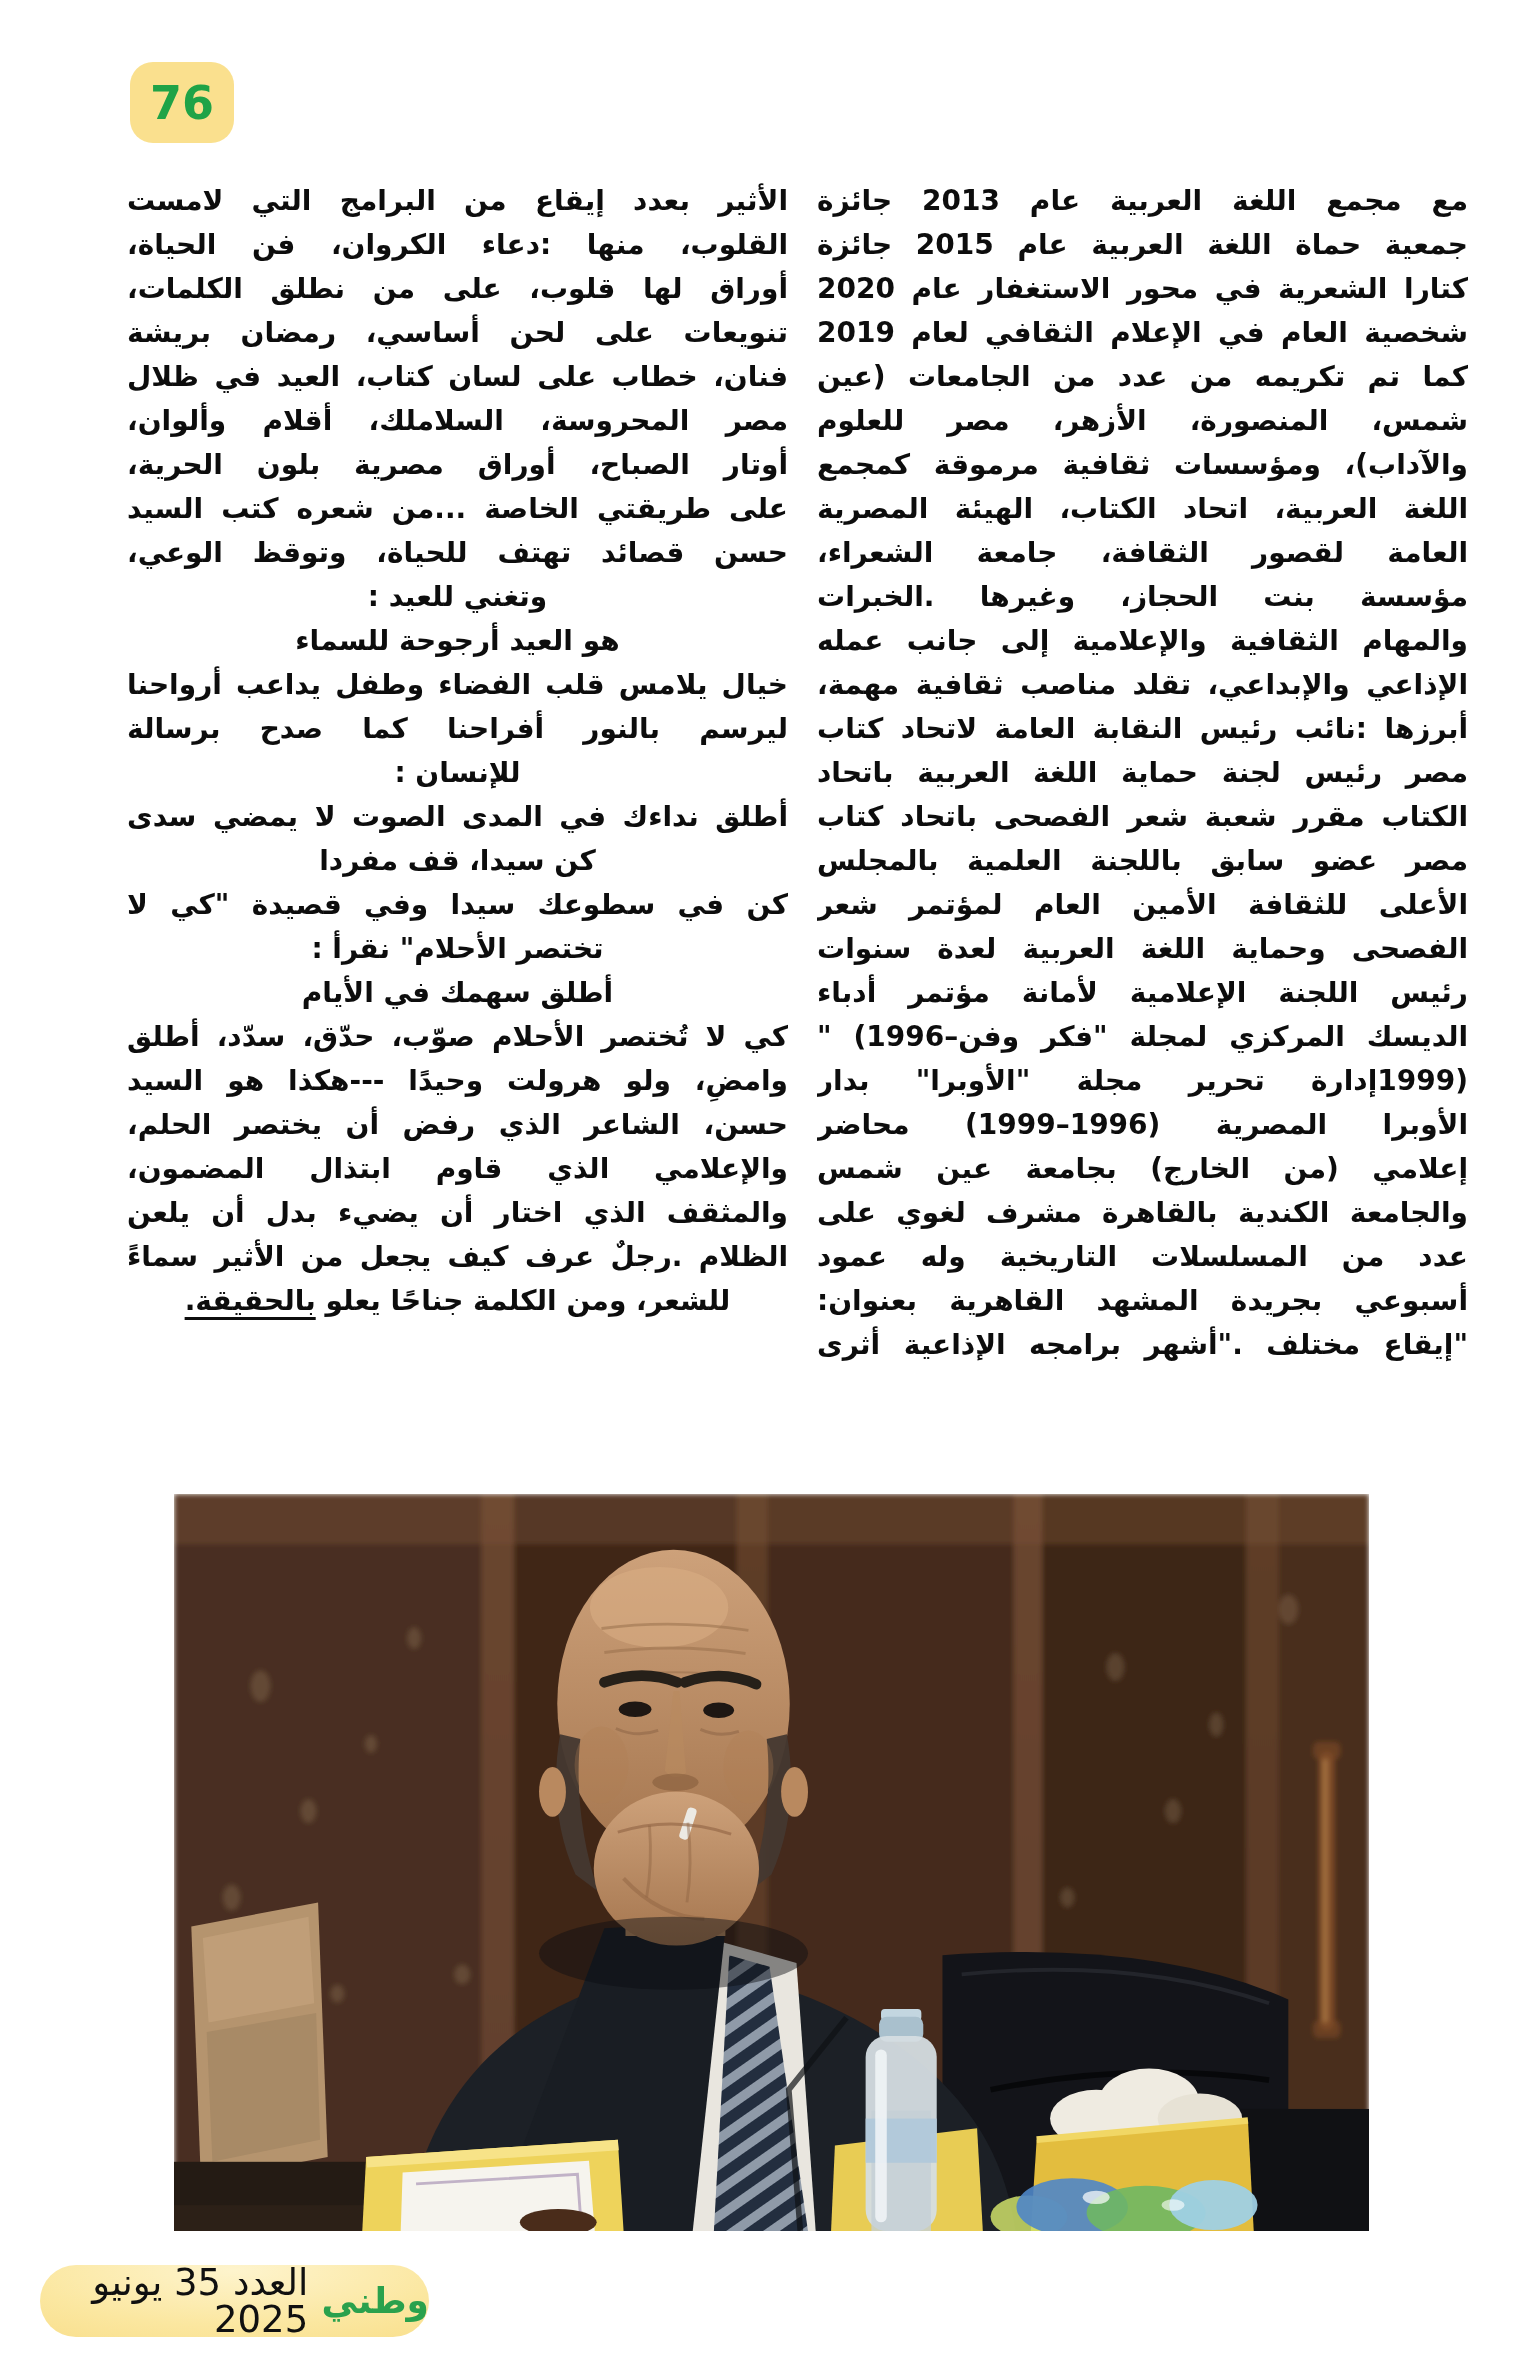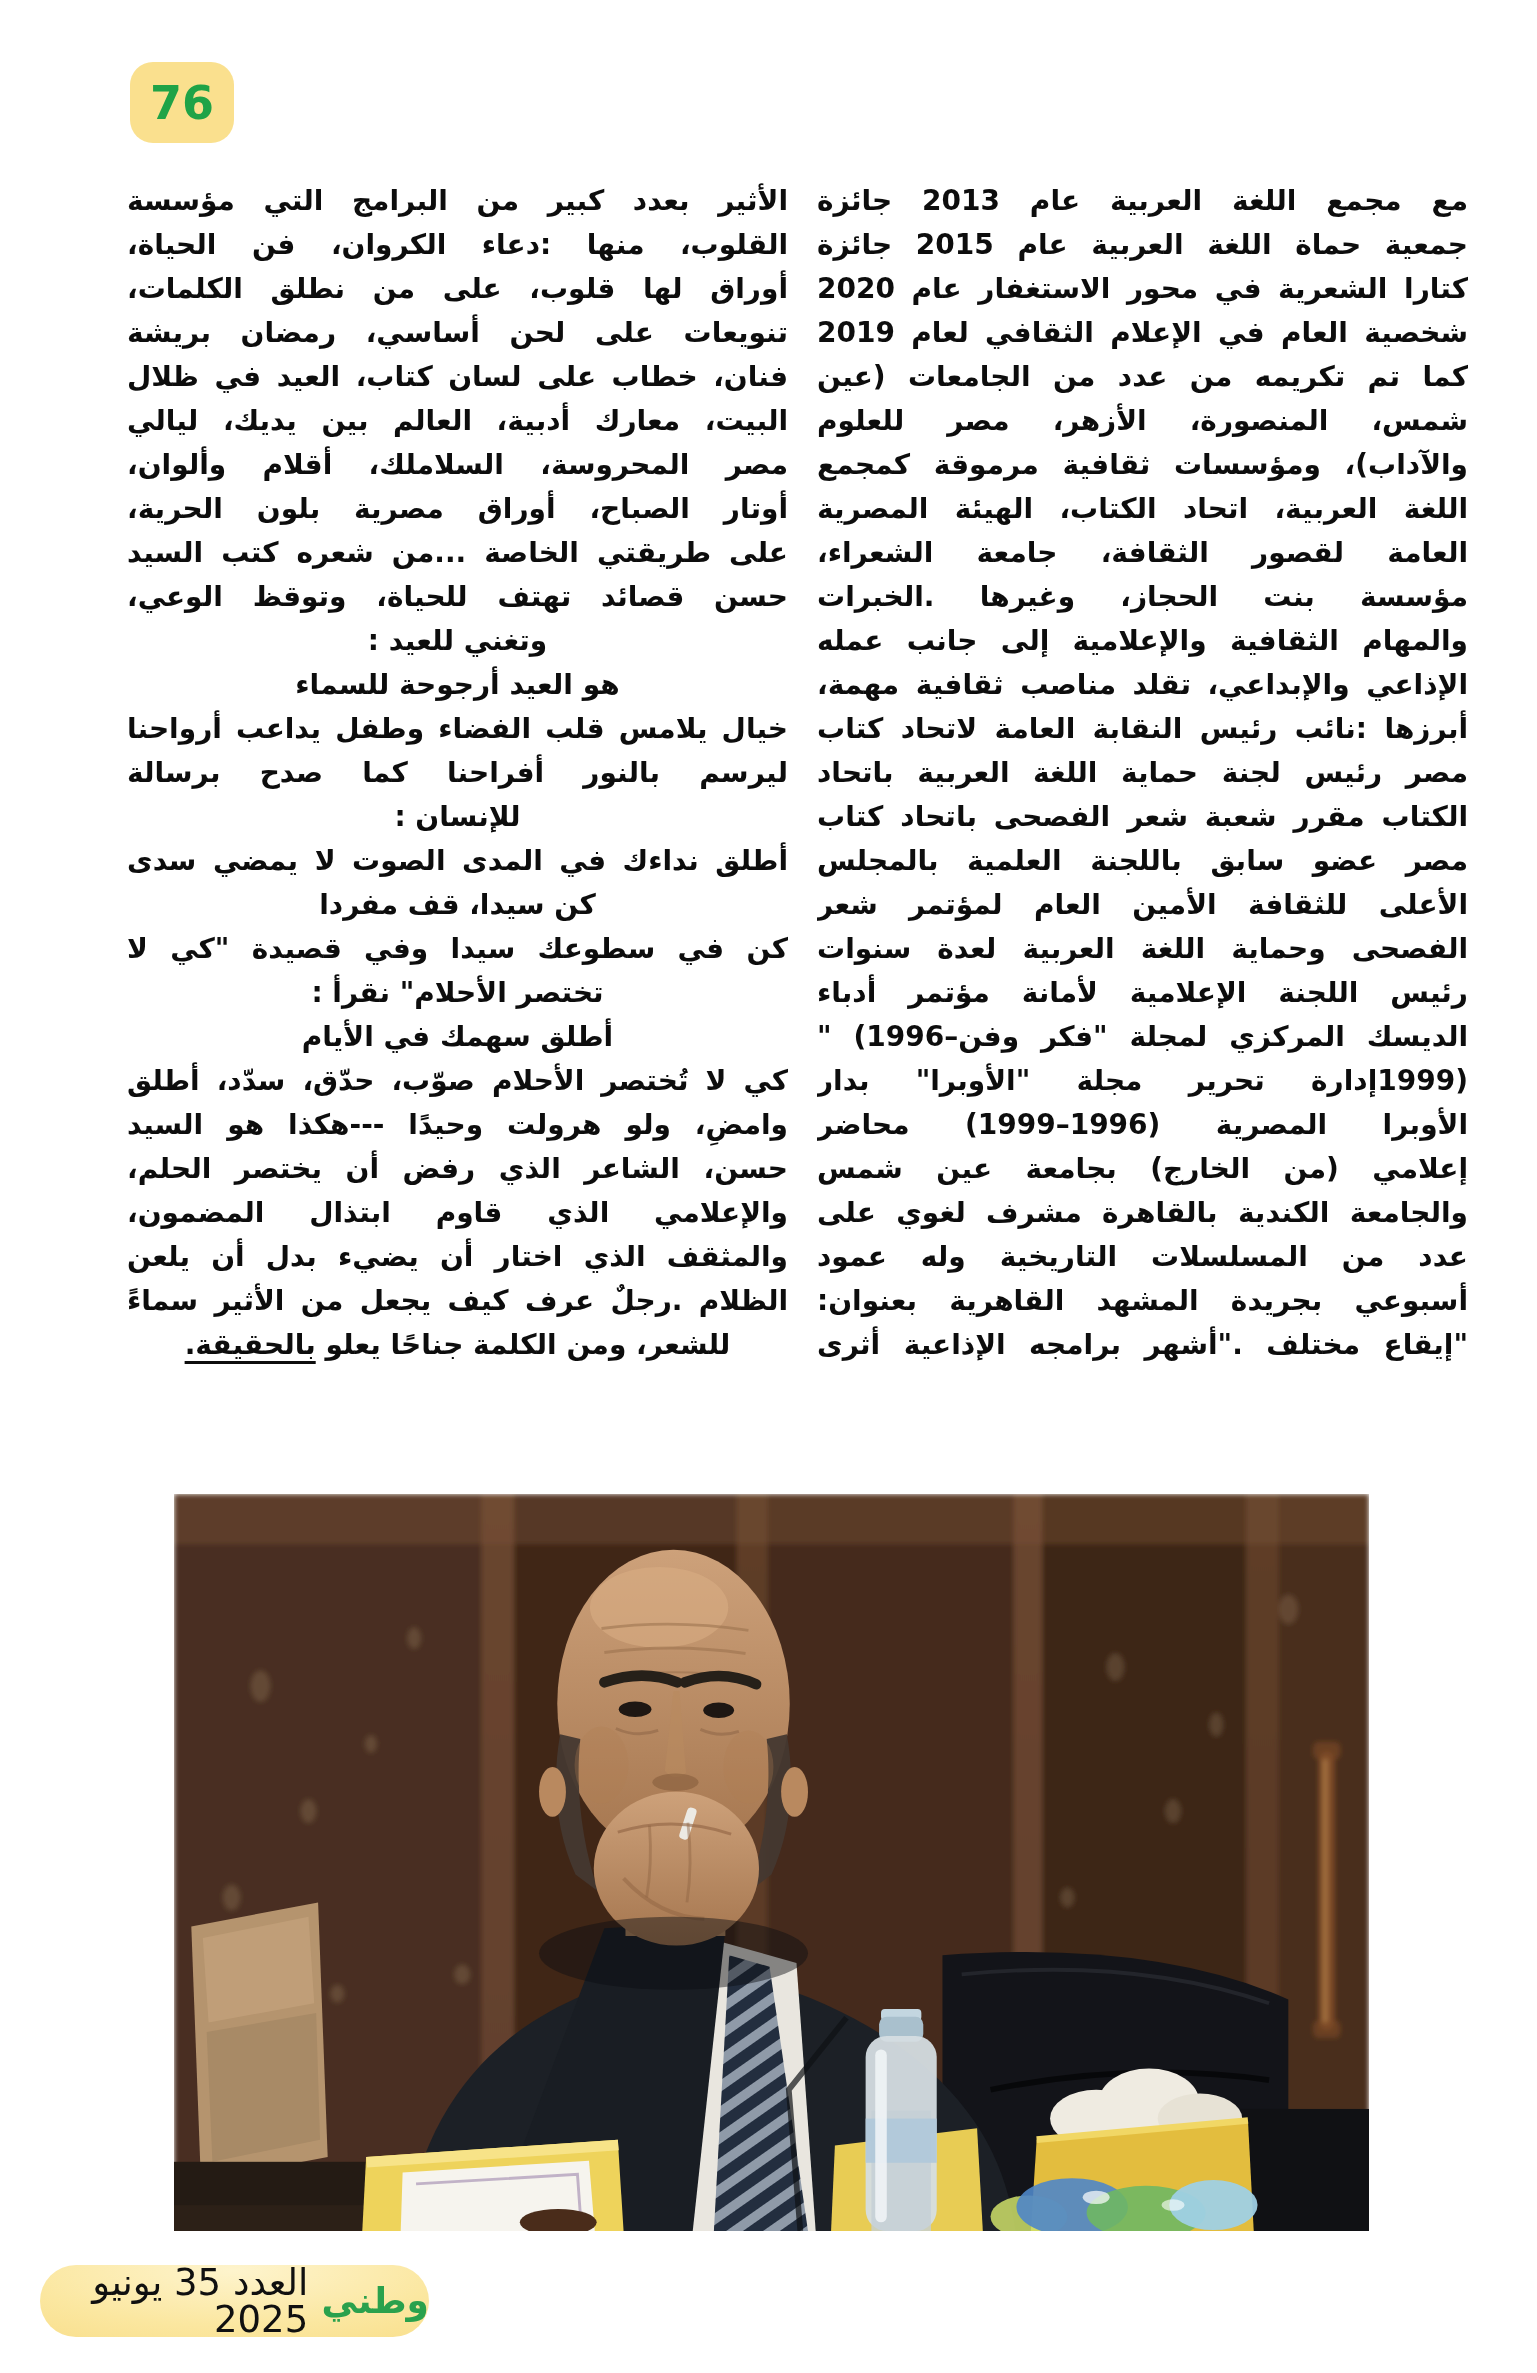--- a/index.html
+++ b/index.html
@@ -68,26 +68,25 @@
       <div class="line j">الأوبرا المصرية (1996–1999) محاضر</div>
       <div class="line j">إعلامي (من الخارج) بجامعة عين شمس</div>
       <div class="line j">والجامعة الكندية بالقاهرة مشرف لغوي على</div>
       <div class="line j">عدد من المسلسلات التاريخية وله عمود</div>
       <div class="line j">أسبوعي بجريدة المشهد القاهرية بعنوان:</div>
       <div class="line j">"إيقاع مختلف ."أشهر برامجه الإذاعية أثرى</div>
     </div>
 
   <div class="col col-left">
 
-  <div class="line j">الأثير بعدد كبير من البرامج التي مؤسسة</div>
+  <div class="line j">الأثير بعدد إيقاع من البرامج التي لامست</div>
       <div class="line j">القلوب، منها :دعاء الكروان، فن الحياة،</div>
       <div class="line j">أوراق لها قلوب، على من نطلق الكلمات،</div>
       <div class="line j">تنويعات على لحن أساسي، رمضان بريشة</div>
       <div class="line j">فنان، خطاب على لسان كتاب، العيد في ظلال</div>
-      <div class="line j">البيت، معارك أدبية، العالم بين يديك، ليالي</div>
       <div class="line j">مصر المحروسة، السلاملك، أقلام وألوان،</div>
       <div class="line j">أوتار الصباح، أوراق مصرية بلون الحرية،</div>
       <div class="line j">على طريقتي الخاصة ...من شعره كتب السيد</div>
       <div class="line j">حسن قصائد تهتف للحياة، وتوقظ الوعي،</div>
       <div class="line">وتغني للعيد :</div>
       <div class="line">هو العيد أرجوحة للسماء</div>
       <div class="line j">خيال يلامس قلب الفضاء وطفل يداعب أرواحنا</div>
       <div class="line j">ليرسم بالنور أفراحنا كما صدح برسالة</div>
       <div class="line">للإنسان :</div>
       <div class="line j">أطلق نداءك في المدى الصوت لا يمضي سدى</div>

